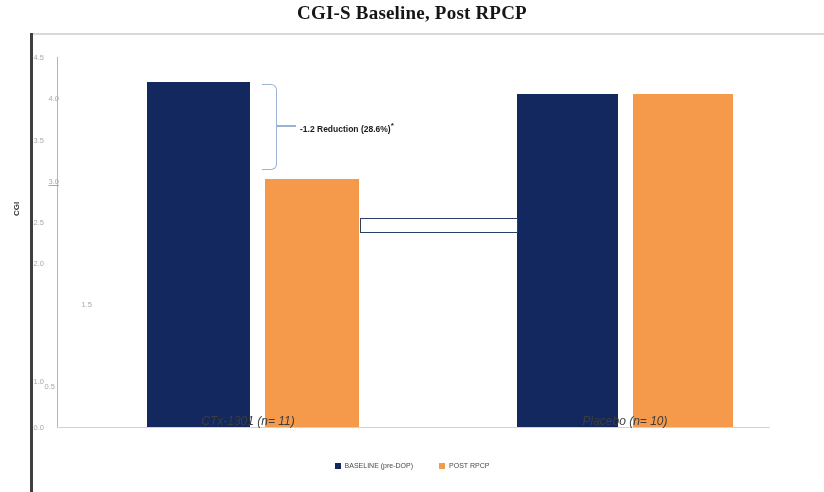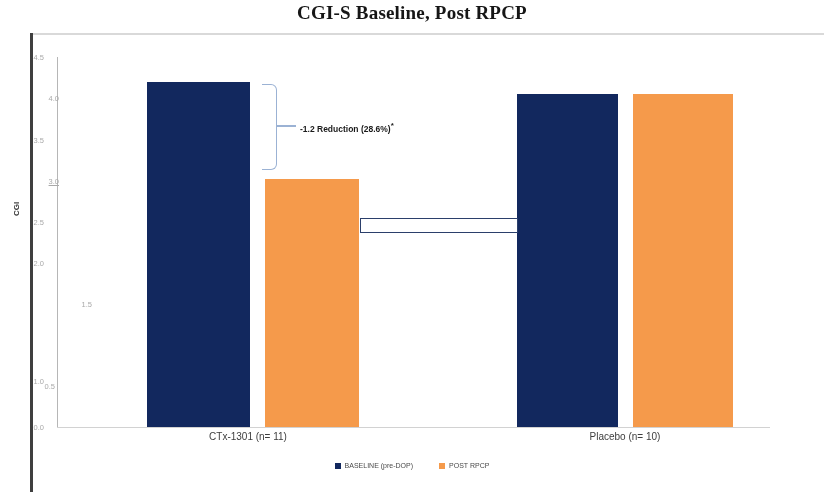--- a/index.html
+++ b/index.html
@@ -31,22 +31,22 @@
          font-size:7.5px;color:#a9a9a9;transform:translateY(-4px);}
 
   .ylabel{position:absolute;left:12px;top:216px;
           font-size:8px;font-weight:bold;color:#3a3a3a;
           transform:rotate(-90deg);transform-origin:left top;white-space:nowrap;}
 
   .bar{position:absolute;bottom:0;}
   .bar.navy{background:#12285e;}
   .bar.orange{background:#f59a4b;}
 
-  .cat{position:absolute;top:431px;font-size:10px;color:#3d3d3d;
-       text-align:center;white-space:nowrap;}
+  .cat{position:absolute;top:414px;font-size:12px;color:#3d3d3d;
+       text-align:center;white-space:nowrap;font-style:italic;}
 
   
   .bracket{position:absolute;border:1.6px solid #9bb2d4;border-left:none;
            border-radius:0 6px 6px 0;}
   .bracket-tick{position:absolute;height:1.6px;background:#9bb2d4;}
   .reduction{position:absolute;font-size:8.5px;font-weight:bold;color:#1a1a1a;
              white-space:nowrap;}
   .reduction sup{font-size:8px;}
 
   .effectbox{position:absolute;background:#ffffff;border:1.1px solid #2b3f6b;

